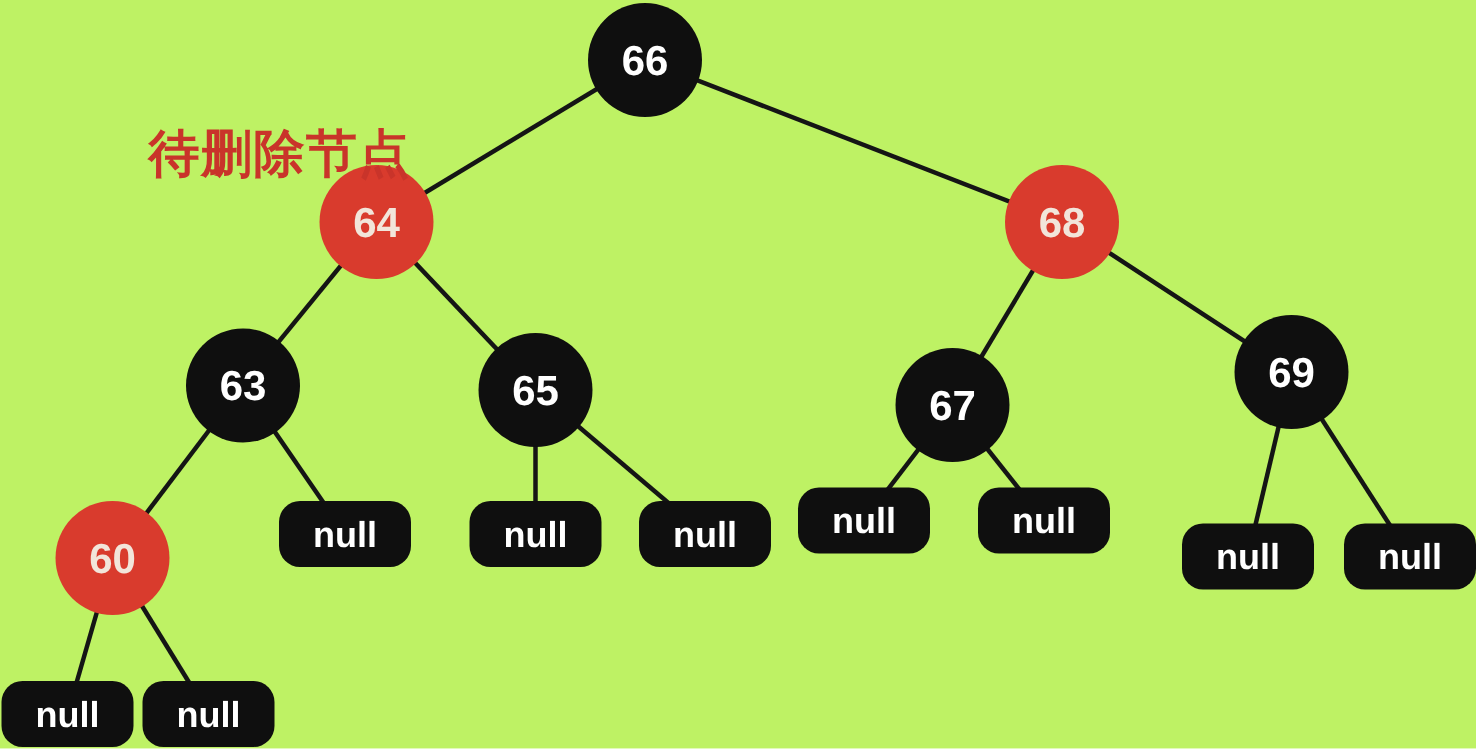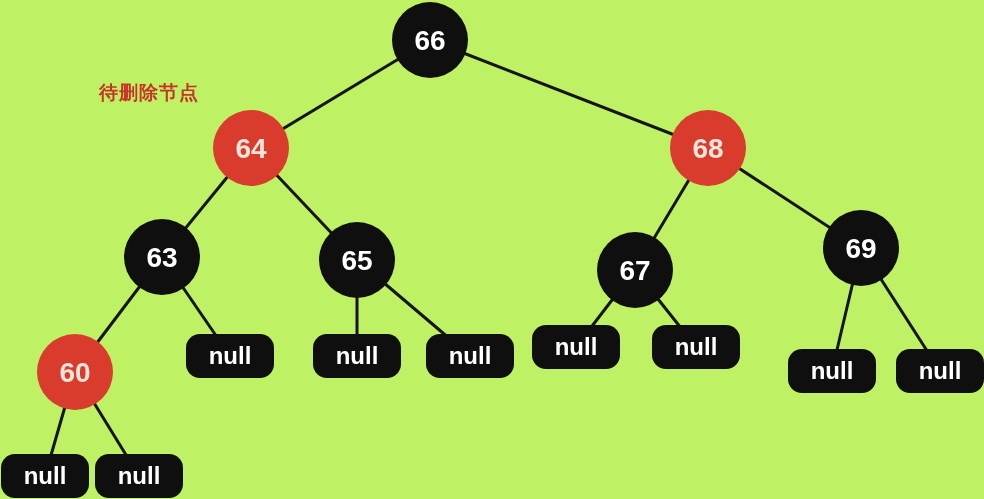--- a/index.html
+++ b/index.html
@@ -23,21 +23,21 @@
   }
   .tree-svg text {
     font-family: "Liberation Sans", sans-serif;
     font-weight: bold;
     text-anchor: middle;
   }
   .annotation-label {
     position: absolute;
     left: 99px;
     top: 80px;
-    font-size: 19px;
+    font-size: 34px;
     font-weight: bold;
     letter-spacing: 1px;
     white-space: nowrap;
     user-select: none;
   }
 </style>
 </head>
 <body>
 
 <div class="canvas" style="background: #bef264; padding-left: 48px;">

